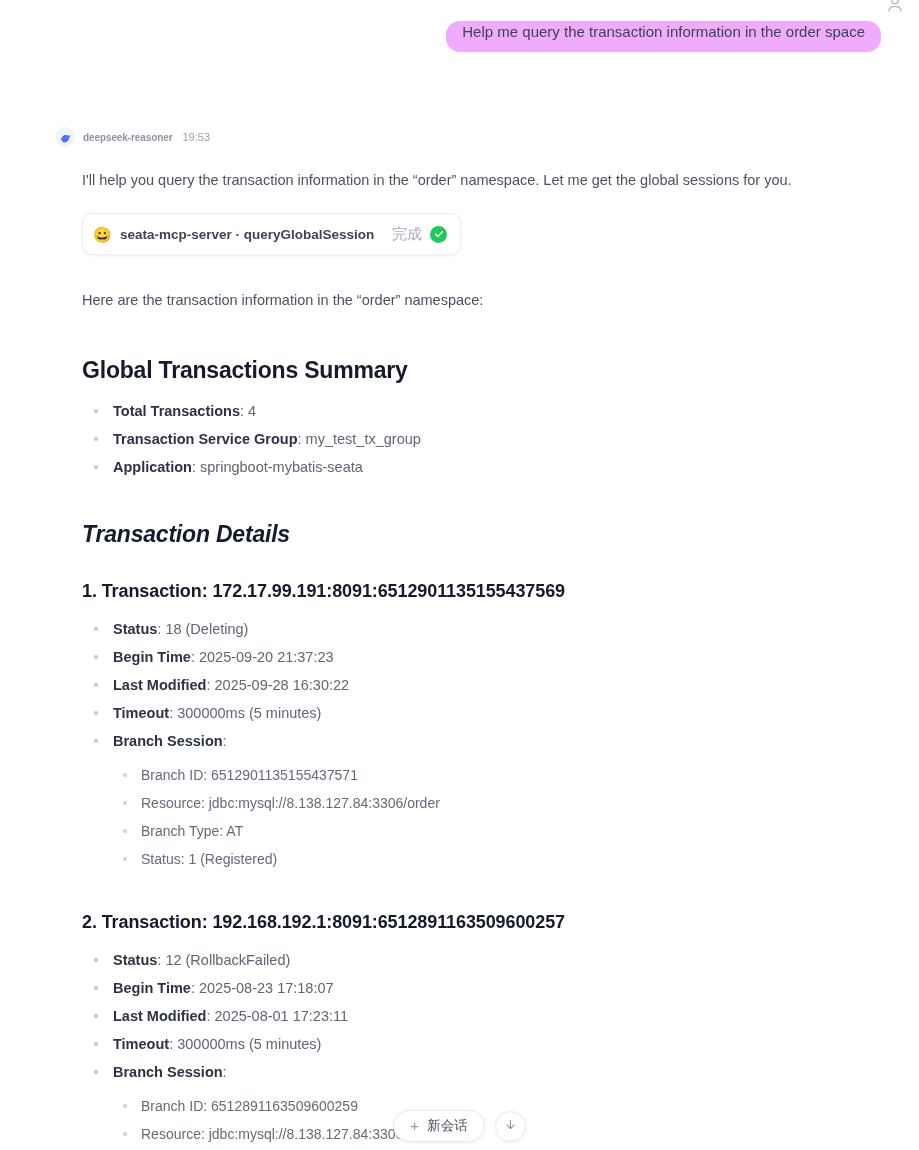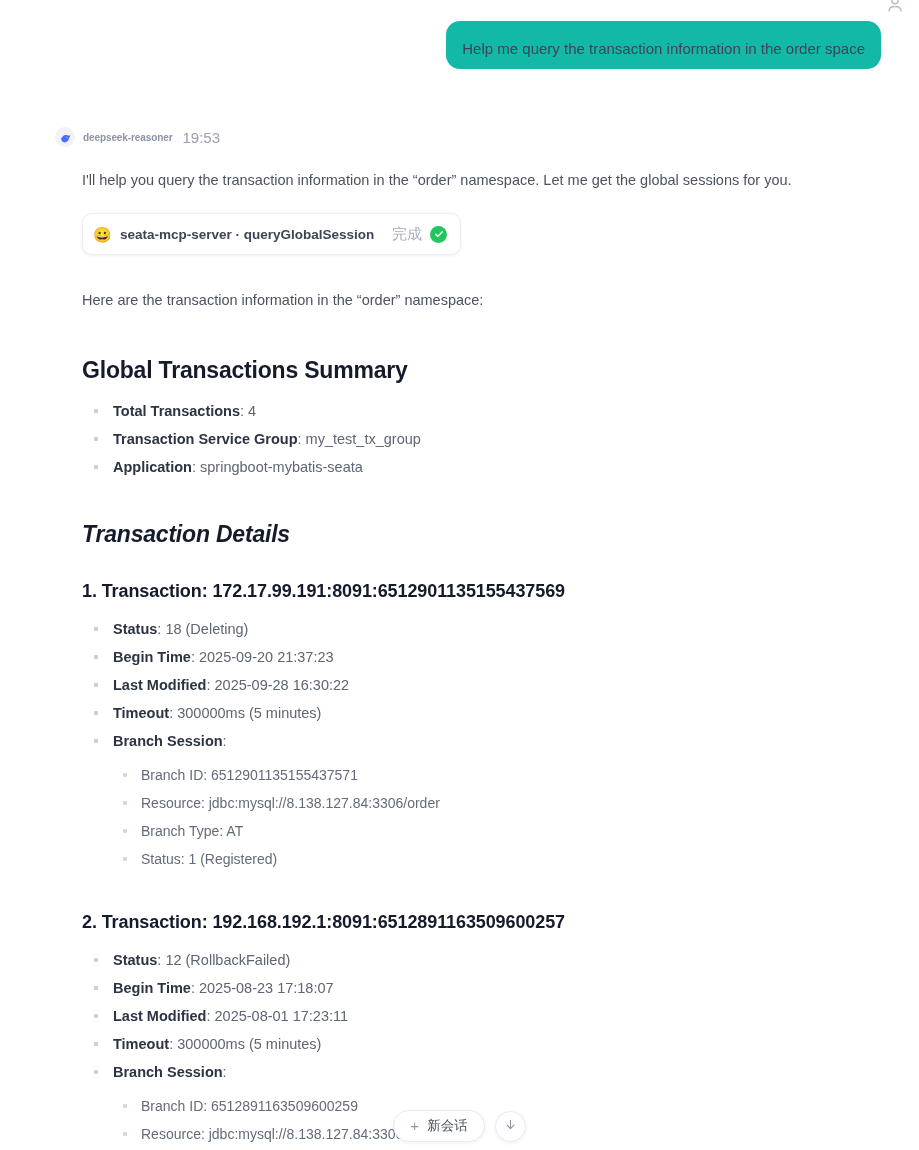--- a/index.html
+++ b/index.html
@@ -30,25 +30,25 @@
 
   
   .user-row {
     position: absolute;
     top: 21px;
     right: 38px;
     display: flex;
     justify-content: flex-end;
   }
   .user-bubble {
-    background: #14b8a6;
+    background: #f0abfc;
     color: #3b4559;
     font-size: 15px;
     line-height: 20px;
-    padding: 18px 16px 10px 16px;
+    padding: 1px 16px 10px 16px;
     border-radius: 14px;
     max-width: 560px;
     white-space: nowrap;
   }
 
   
   .assistant {
     position: absolute;
     top: 126px;
     left: 54px;
@@ -68,21 +68,21 @@
     display: flex; align-items: center; justify-content: center;
     flex: 0 0 auto;
   }
   .model-name {
     font-size: 10px;
     font-weight: bold;
     color: #8c93a5;
     letter-spacing: -0.1px;
   }
   .model-time {
-    font-size: 15px;
+    font-size: 11px;
     color: #9aa0af;
     margin-left: 2px;
   }
 
   .assistant-body {
     margin-top: 21px;
     padding-left: 28px;
   }
 
   .para {

